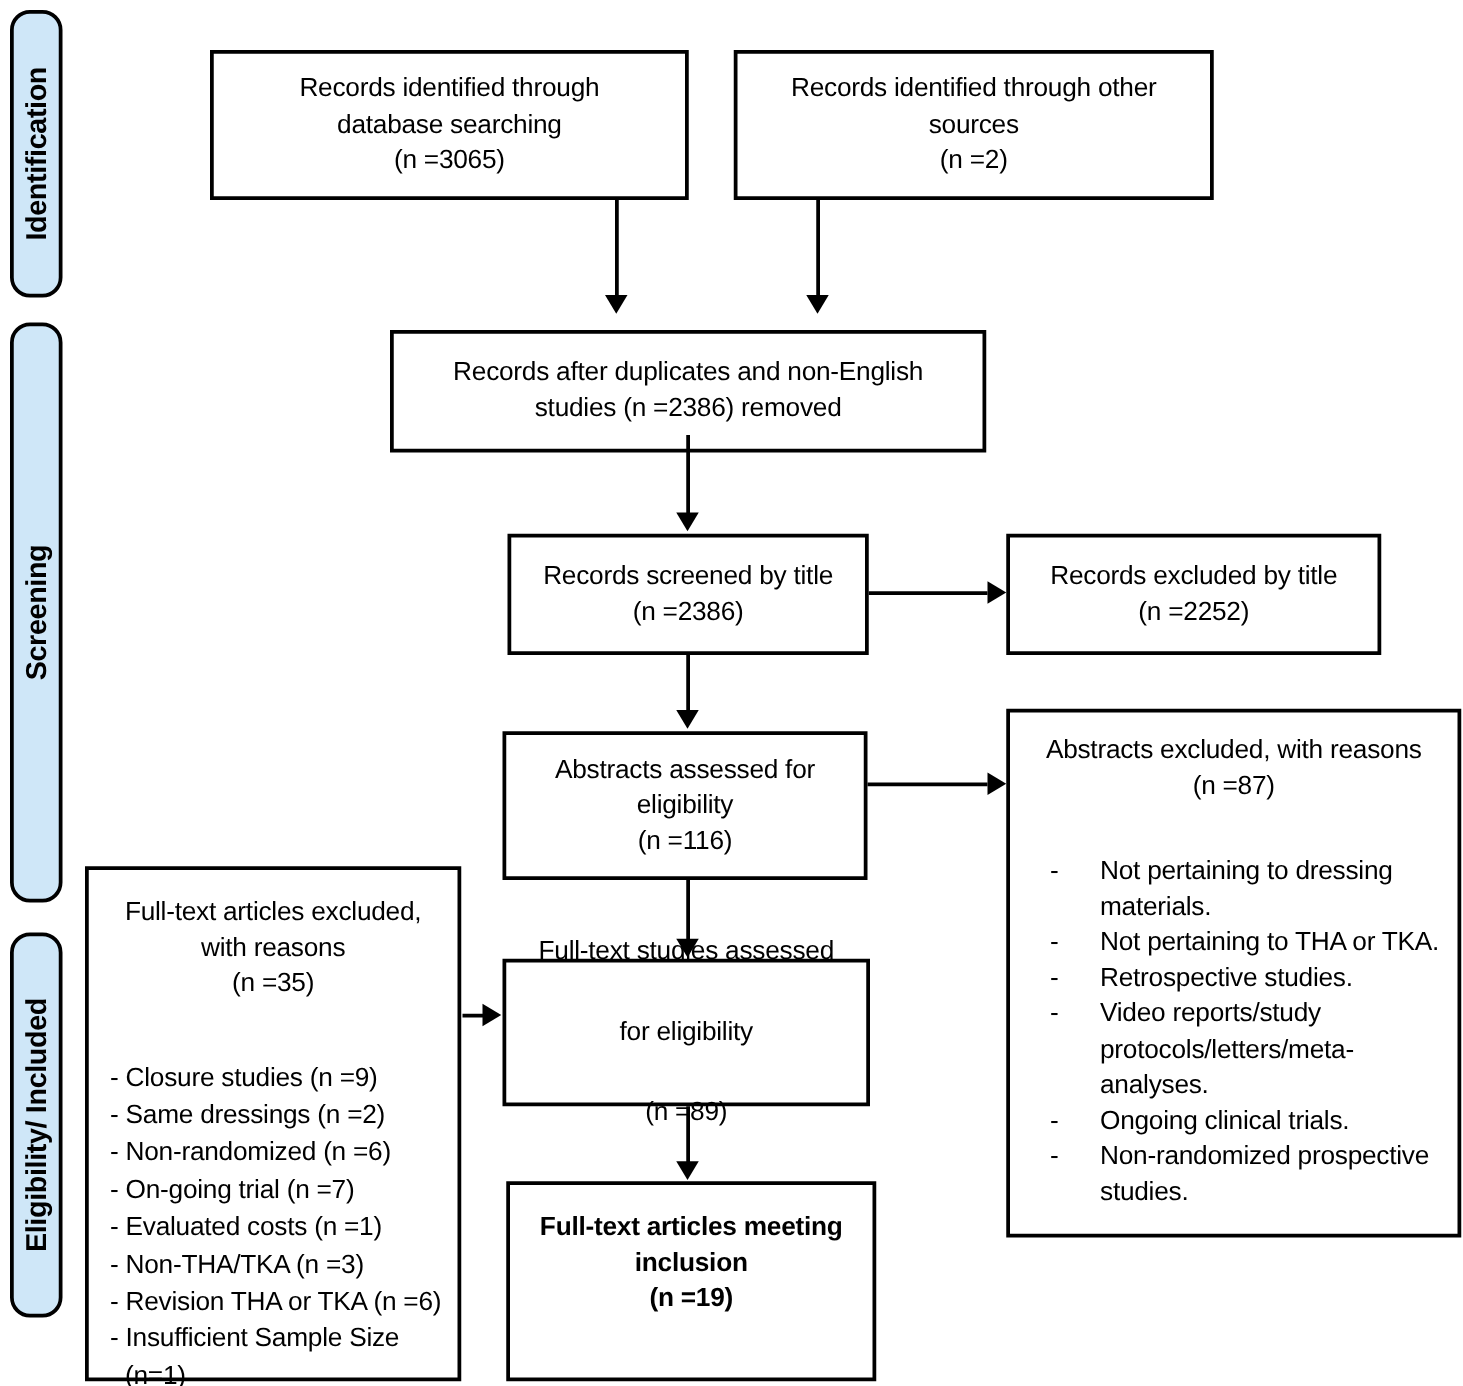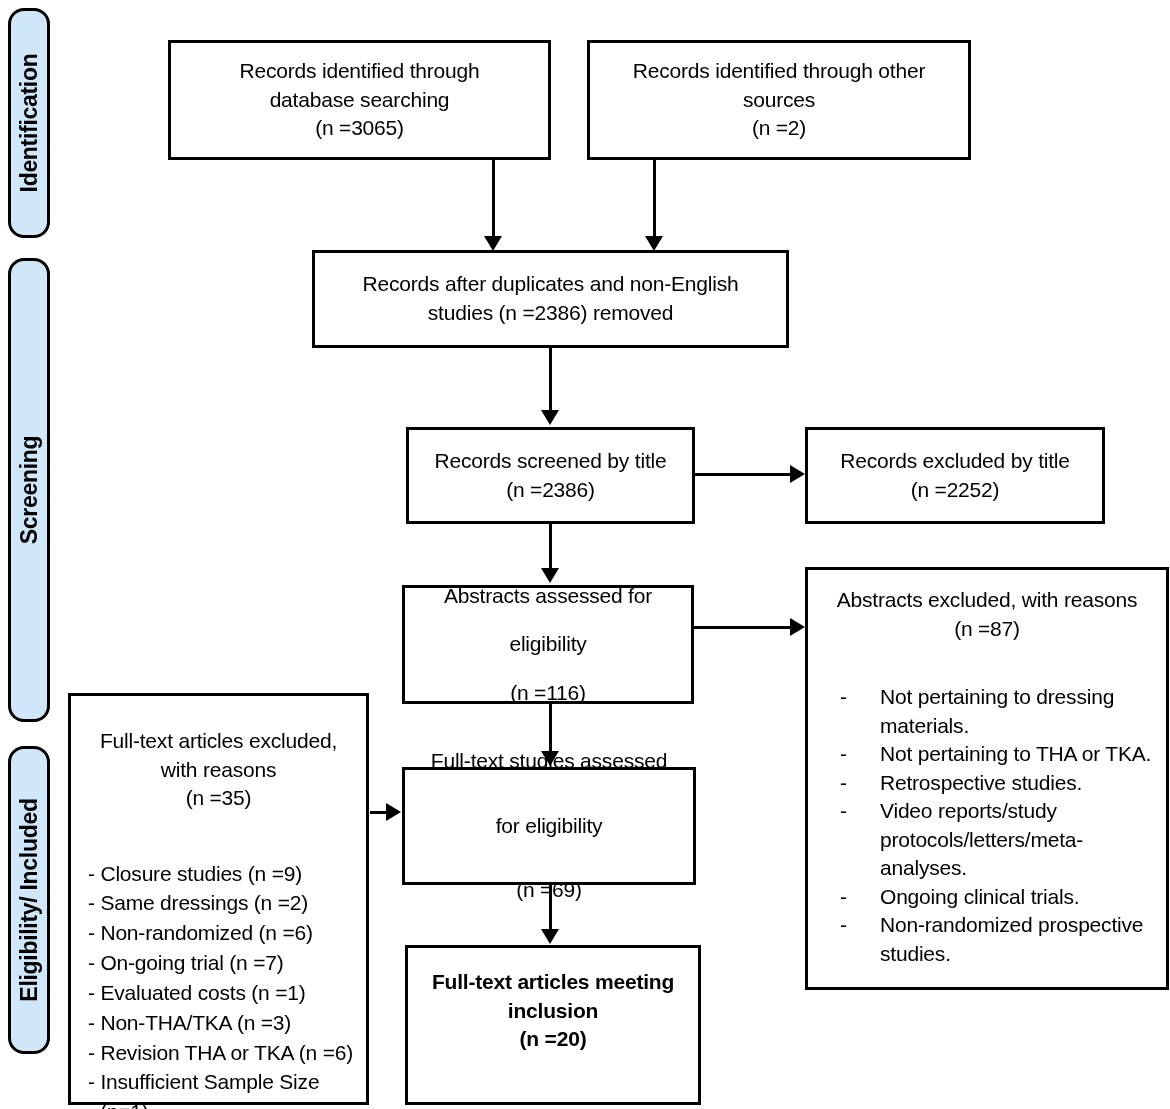--- a/index.html
+++ b/index.html
@@ -54,24 +54,24 @@
     text-align: center;
     font-size: 21px;
     line-height: 1.36;
     letter-spacing: -0.2px;
   }
   .fbox.top-align { justify-content: flex-start; }
   .fbox .ln { display: block; }
 
   #box-db-search        { left: 168px; top: 40px;  width: 383px; height: 120px; }
   #box-other-sources    { left: 587px; top: 40px;  width: 384px; height: 120px; }
-  #box-duplicates       { left: 312px; top: 250px; width: 477px; height: 98px;  }
+  #box-duplicates       { left: 312px; top: 264px; width: 477px; height: 98px;  }
   #box-screened         { left: 406px; top: 427px; width: 289px; height: 97px;  }
   #box-excluded-title   { left: 805px; top: 427px; width: 300px; height: 97px;  }
-  #box-abstracts        { left: 402px; top: 585px; width: 292px; height: 119px; gap: 20px; }
+  #box-abstracts        { left: 402px; top: 585px; width: 292px; height: 119px; }
   #box-fulltext-assess  { left: 402px; top: 767px; width: 294px; height: 118px; gap: 36px; }
   #box-included         { left: 405px; top: 945px; width: 296px; height: 160px; padding-top: 20px; font-weight: bold; }
 
   
   #box-abstracts-excluded {
     left: 805px; top: 567px; width: 364px; height: 423px;
     justify-content: flex-start;
     padding-top: 16px;
   }
   #box-abstracts-excluded .list {
@@ -86,21 +86,21 @@
   }
   #box-abstracts-excluded .dash {
     width: 40px;
     flex: 0 0 40px;
   }
   #box-abstracts-excluded .li-text { flex: 1; }
 
   #box-fulltext-excluded {
     left: 68px; top: 693px; width: 301px; height: 412px;
     justify-content: flex-start;
-    padding-top: 31px;
+    padding-top: 20px;
   }
   #box-fulltext-excluded .list {
     margin-top: 46px;
     width: 100%;
     box-sizing: border-box;
     padding: 0 4px 0 17px;
     text-align: left;
   }
   #box-fulltext-excluded .li {
     padding-left: 12px;
@@ -245,25 +245,25 @@
       <div class="li">- Insufficient Sample Size (n=1)</div>
     </div>
   </div>
 
   <div class="hline" style="left:370px; top:811px; width:18px;"></div>
   <div class="ah-right" style="left:386px; top:803px;"></div>
 
   <div class="fbox" id="box-fulltext-assess">
     <span class="ln">Full-text studies assessed</span>
     <span class="ln">for eligibility</span>
-    <span class="ln">(n =69)</span>
+    <span class="ln">(n =89)</span>
   </div>
 
   <div class="vline" style="left:549px; top:885px; height:45px;"></div>
   <div class="ah-down" style="left:541px; top:929px;"></div>
 
   <div class="fbox top-align" id="box-included">
     <span class="ln">Full-text articles meeting</span>
     <span class="ln">inclusion</span>
-    <span class="ln">(n =20)</span>
+    <span class="ln">(n =19)</span>
   </div>
 
 </div>
 
 </body></html>

